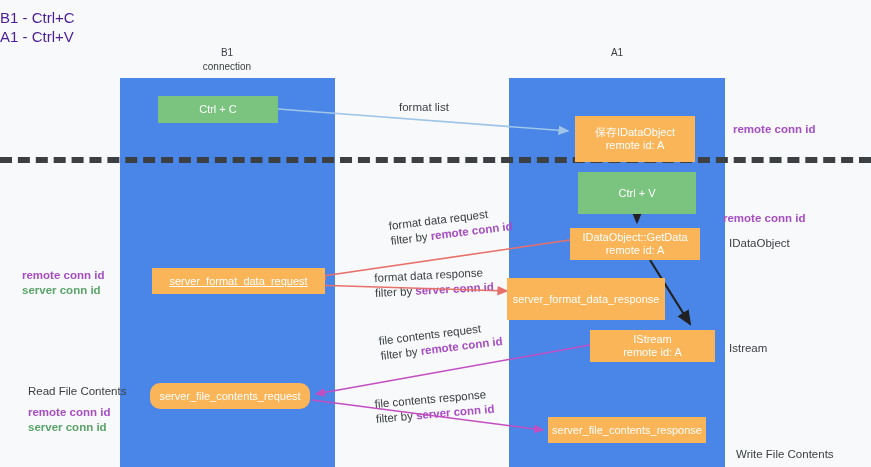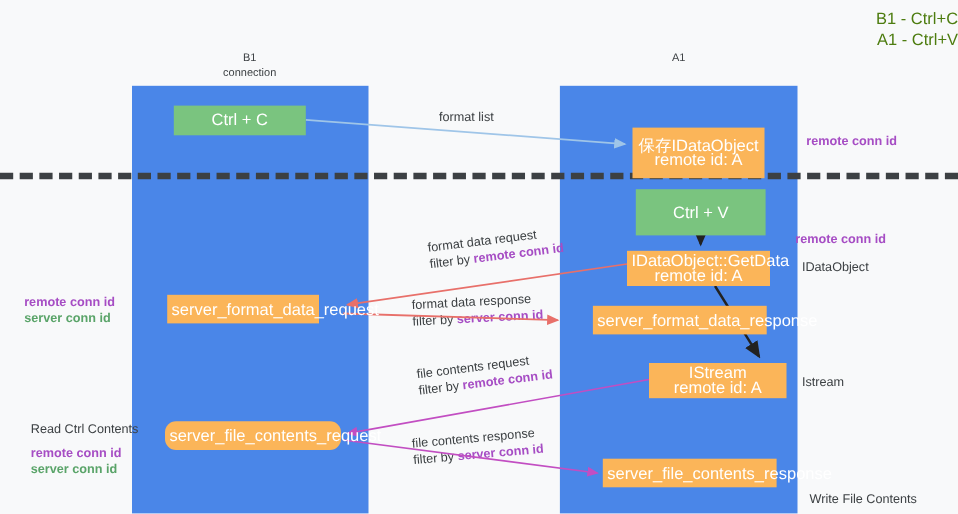--- a/index.html
+++ b/index.html
@@ -41,62 +41,63 @@
   #head-a1 { left: 537px; top: 46px; }
   .col-head .hl1 { display: block; }
   .col-head .hl2 { display: block; }
 
   
   #title {
     position: absolute;
     left: 0;
     top: 8px;
     width: 871px;
-    text-align: right;
+    text-align: left;
     font-size: 15px;
     line-height: 19px;
-    color: #4d7c0f;
+    color: #4c1d95;
   }
   #title span { display: block; }
 
   
   #divider {
     position: absolute;
     left: 0;
     top: 157px;
     width: 871px;
     height: 0;
     border-top: 6px dashed #3c4043;
   }
 
   
   .node {
     position: absolute;
     box-sizing: border-box;
     display: flex;
     flex-direction: column;
+    align-items: center;
     justify-content: center;
     text-align: center;
     color: #ffffff;
-    font-size: 15px;
+    font-size: 11px;
     line-height: 13px;
     z-index: 6;
     padding: 2px 4px;
   }
   .node.green  { background: #76c893; }
   .node.green  { background: #7ac47f; }
   .node.orange { background: #fbb559; }
   .node .l2 { display: block; }
 
   #n-ctrlc   { left: 158px; top: 96px;  width: 120px; height: 27px; }
   #n-idataobj{ left: 575px; top: 116px; width: 120px; height: 46px; }
   #n-ctrlv   { left: 578px; top: 172px; width: 118px; height: 42px; }
   #n-getdata { left: 570px; top: 228px; width: 130px; height: 32px; }
-  #n-sfdreq  { left: 152px; top: 268px; width: 138px; height: 26px; }
-  #n-sfdres  { left: 539px; top: 278px; width: 158px; height: 26px; }
+  #n-sfdreq  { left: 152px; top: 268px; width: 173px; height: 26px; text-decoration: underline; }
+  #n-sfdres  { left: 507px; top: 278px; width: 158px; height: 42px; }
   #n-istream { left: 590px; top: 330px; width: 125px; height: 32px; }
   #n-sfcreq  { left: 150px; top: 383px; width: 160px; height: 26px; border-radius: 10px; }
   #n-sfcres  { left: 548px; top: 417px; width: 158px; height: 26px; }
 
   
   .annot {
     position: absolute;
     font-size: 11.5px;
     line-height: 15px;
     color: #3c4043;
@@ -280,18 +281,18 @@
   <div class="annot" id="a-right-5">
     <span class="plain">Write File Contents</span>
   </div>
 
   <div class="annot" id="a-left-1">
     <div class="purple">remote conn id</div>
     <div class="green">server conn id</div>
   </div>
 
   <div class="annot" id="a-left-2">
-    <div class="plain" style="margin-bottom:6px;">Read Ctrl Contents</div>
+    <div class="plain" style="margin-bottom:6px;">Read File Contents</div>
     <div class="purple">remote conn id</div>
     <div class="green">server conn id</div>
   </div>
 
 </div>
 
 </body></html>

